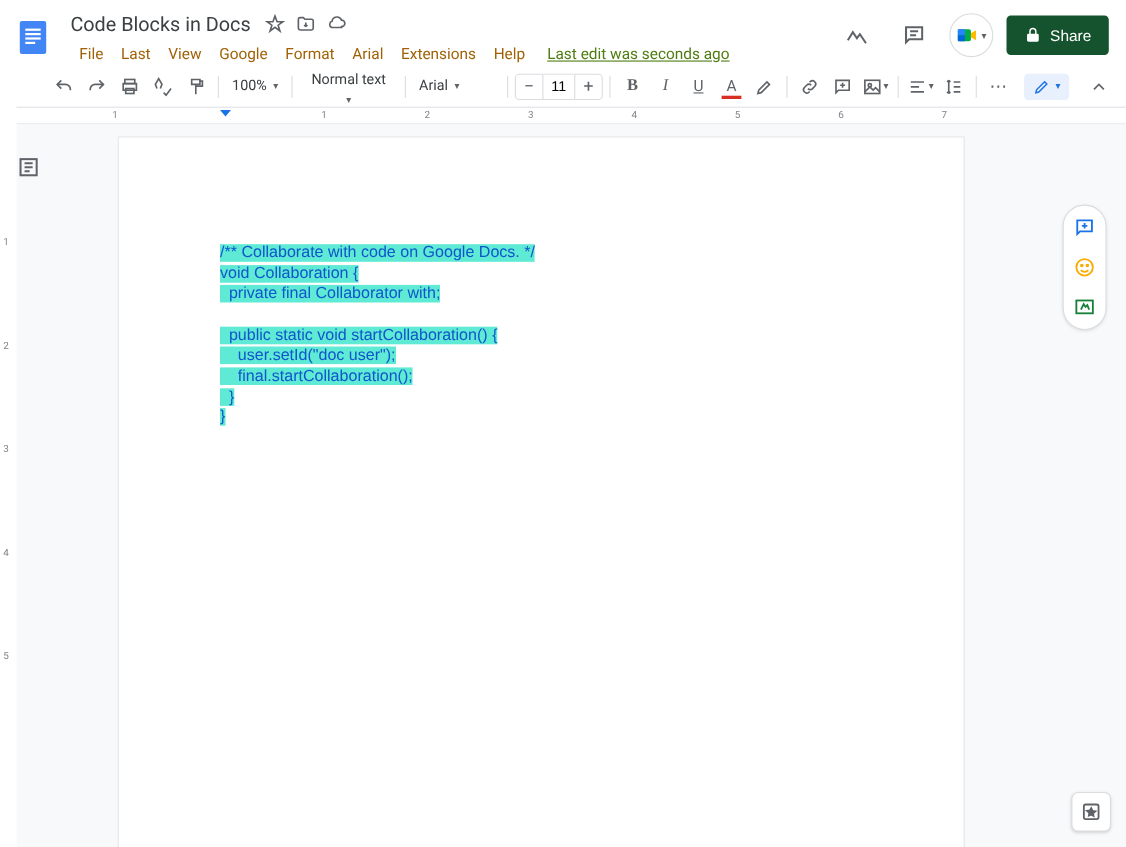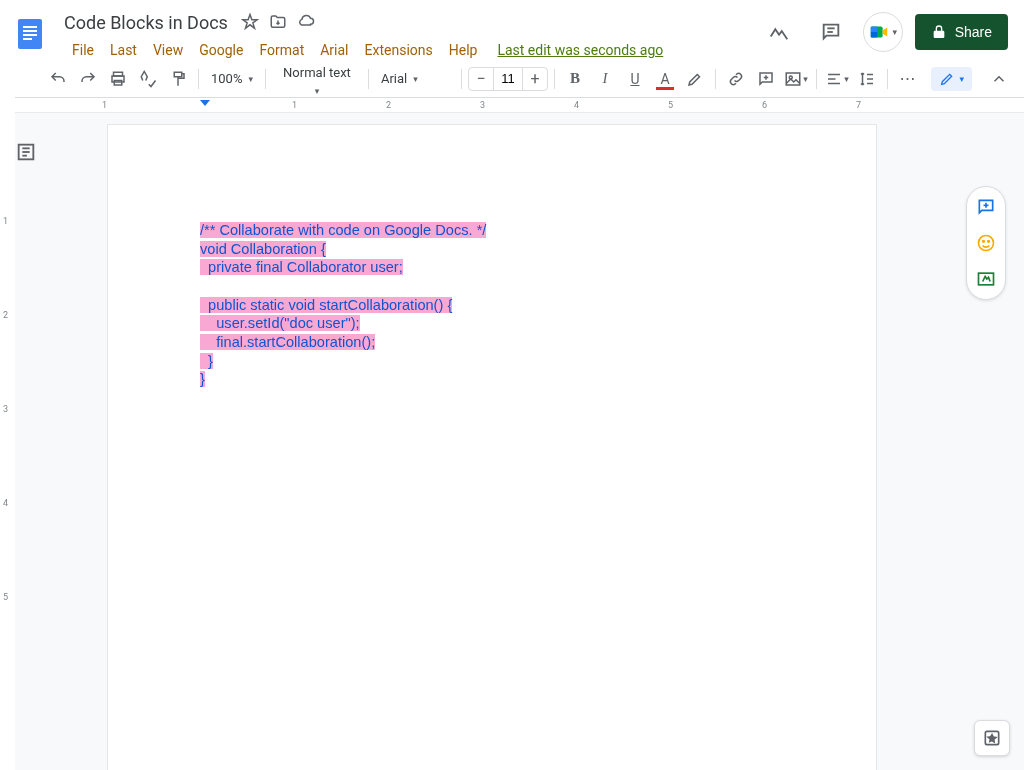--- a/index.html
+++ b/index.html
@@ -41,21 +41,21 @@
   
   
   .canvas-area { height: calc(770px - 113px); background:#f8f9fa; display:flex; overflow:hidden; }
   .left-gutter { width:54px; background:#f8f9fa; padding-top:28px; text-align:center; }
   .outline-btn { width:24px; height:24px; color:#5f6368; cursor:pointer; margin:0 auto; }
   .page-wrap { flex:1; position:relative; }
   .page { background:#fff; width:768px; margin-left:54px; margin-top:12px; height:1000px; box-shadow: 0 0 0 1px rgba(60,64,67,0.1); position:relative; padding: 96px 92px; }
   
   .code-block { font-family: Arial, sans-serif; font-size: 14.6px; line-height: 1.28; color:#1155cc; }
   .code-block .line { white-space: pre; }
-  .code-block .hl { background:#f9a8d4; }
+  .code-block .hl { background:#5eead4; }
   
   
   .vruler { position:absolute; left:0; top:0; width:15px; height:100%; background:#fff; color:#80868b; font-size:9px;}
   .vruler .vmark { position:absolute; left:3px; }
   
   
   .side-buttons { position:absolute; right:18px; top:186px; width:40px; background:#fff; border:1px solid #dadce0; border-radius:20px; box-shadow:0 1px 3px rgba(60,64,67,0.15); display:flex; flex-direction:column; align-items:center; padding:10px 0; gap:16px; }
   .side-buttons .sb { width:20px; height:20px; cursor:pointer; display:flex; align-items:center; justify-content:center; }
   
   
@@ -296,21 +296,21 @@
           <line x1="8" y1="12" x2="16" y2="12"></line>
           <line x1="8" y1="16" x2="13" y2="16"></line>
         </svg>
       </div>
   </div>
   <div class="page-wrap">
     <div class="page">
       <div class="code-block" id="code-block">
           <div class="line"><span class="hl">/** Collaborate with code on Google Docs. */</span></div>
           <div class="line"><span class="hl">void Collaboration {</span></div>
-          <div class="line"><span class="hl">  private final Collaborator user;</span></div>
+          <div class="line"><span class="hl">  private final Collaborator with;</span></div>
           <div class="line"><span class="hl" style="background: transparent;">   </span></div>
           <div class="line"><span class="hl">  public static void startCollaboration() {</span></div>
           <div class="line"><span class="hl">    user.setId("doc user");</span></div>
           <div class="line"><span class="hl">    final.startCollaboration();</span></div>
           <div class="line"><span class="hl">  }</span></div>
           <div class="line"><span class="hl">}</span></div>
         </div>
     </div>
   </div>
 </div>

